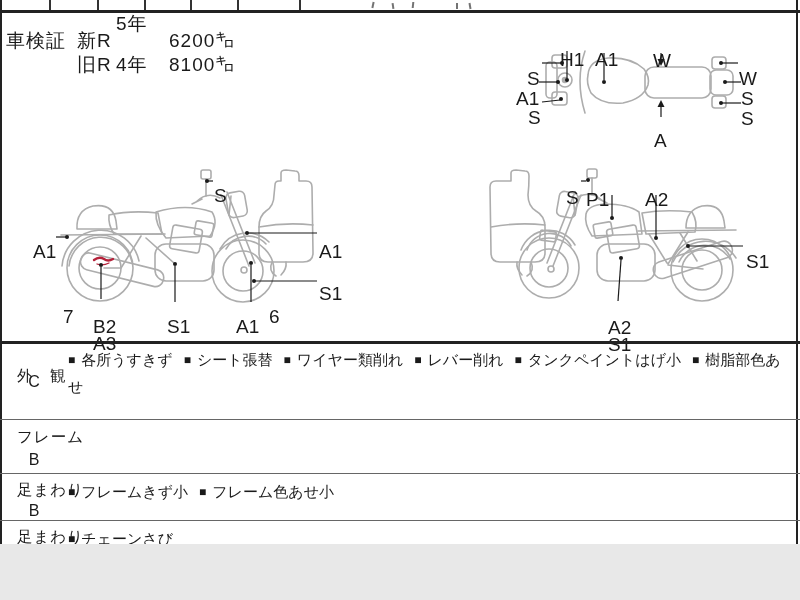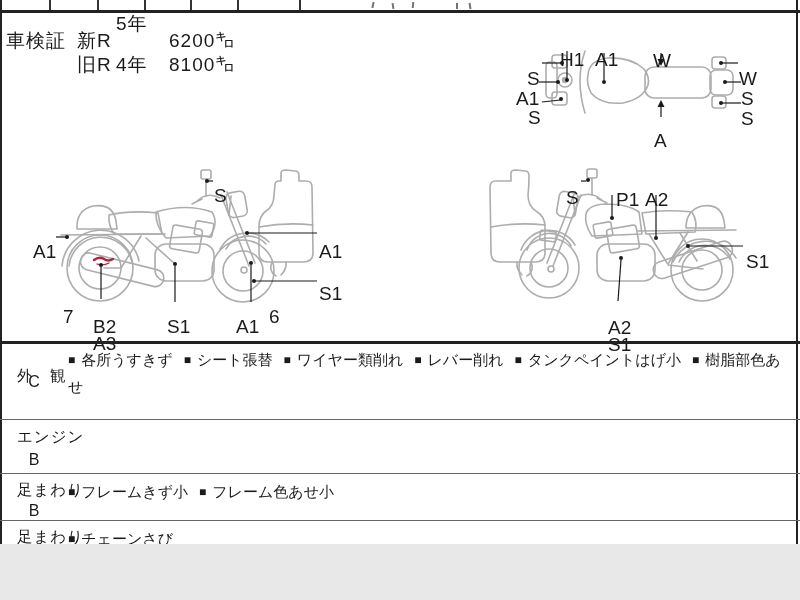--- a/index.html
+++ b/index.html
@@ -200,38 +200,38 @@
         <circle class="dot" cx="157" cy="53" r="2"></circle>
       <line class="ld" x1="201" y1="30" x2="201" y2="72"></line>
         <circle class="dot" cx="201" cy="73" r="2"></circle>
       <line class="ld" x1="288" y1="81" x2="235" y2="81"></line>
         <circle class="dot" cx="233" cy="81" r="2"></circle>
       <line class="ld" x1="163" y1="136" x2="166" y2="95"></line>
         <circle class="dot" cx="166" cy="93" r="2"></circle>
     </g>
   </svg>
   <div class="lbl" style="left:566px;top:173px">S</div>
-  <div class="lbl" style="left:616px;top:175px">P1</div>
+  <div class="lbl" style="left:586px;top:175px">P1</div>
   <div class="lbl" style="left:645px;top:175px">A2</div>
   <div class="lbl" style="left:746px;top:237px">S1</div>
   <div class="lbl" style="left:608px;top:303px">A2</div>
   <div class="lbl" style="left:608px;top:320px">S1</div>
 
   <div class="hline-thick" style="left:0;top:341px;width:800px"></div>
   <div class="hline" style="left:0;top:419px;width:800px"></div>
   <div class="hline" style="left:0;top:473px;width:800px"></div>
   <div class="hline" style="left:0;top:520px;width:800px"></div>
 
   <div class="cat" style="left:17px;top:368px">外　観</div>
   <div class="grade" style="left:14px;top:374px">C</div>
   <div class="items" style="left:68px;top:347px;width:724px">
     <span class="it"><span class="bu">■</span><span>各所うすきず</span></span><span class="it"><span class="bu">■</span><span>シート張替</span></span><span class="it"><span class="bu">■</span><span>ワイヤー類削れ</span></span><span class="it"><span class="bu">■</span><span>レバー削れ</span></span><span class="it"><span class="bu">■</span><span>タンクペイントはげ小</span></span><span class="it"><span class="bu">■</span><span>樹脂部色あせ</span></span>
   </div>
 
-  <div class="cat" style="left:17px;top:429px">エンジン</div>
+  <div class="cat" style="left:17px;top:429px">フレーム</div>
   <div class="grade" style="left:14px;top:452px">B</div>
 
   <div class="cat" style="left:17px;top:482px">足まわり</div>
   <div class="grade" style="left:14px;top:503px">B</div>
   <div class="items" style="left:68px;top:479px;width:724px">
     <span class="it"><span class="bu">■</span><span>フレームきず小</span></span><span class="it"><span class="bu">■</span><span>フレーム色あせ小</span></span>
   </div>
 
   <div class="cat" style="left:17px;top:529px">足まわり</div>
   <div class="grade" style="left:14px;top:552px">A</div>

